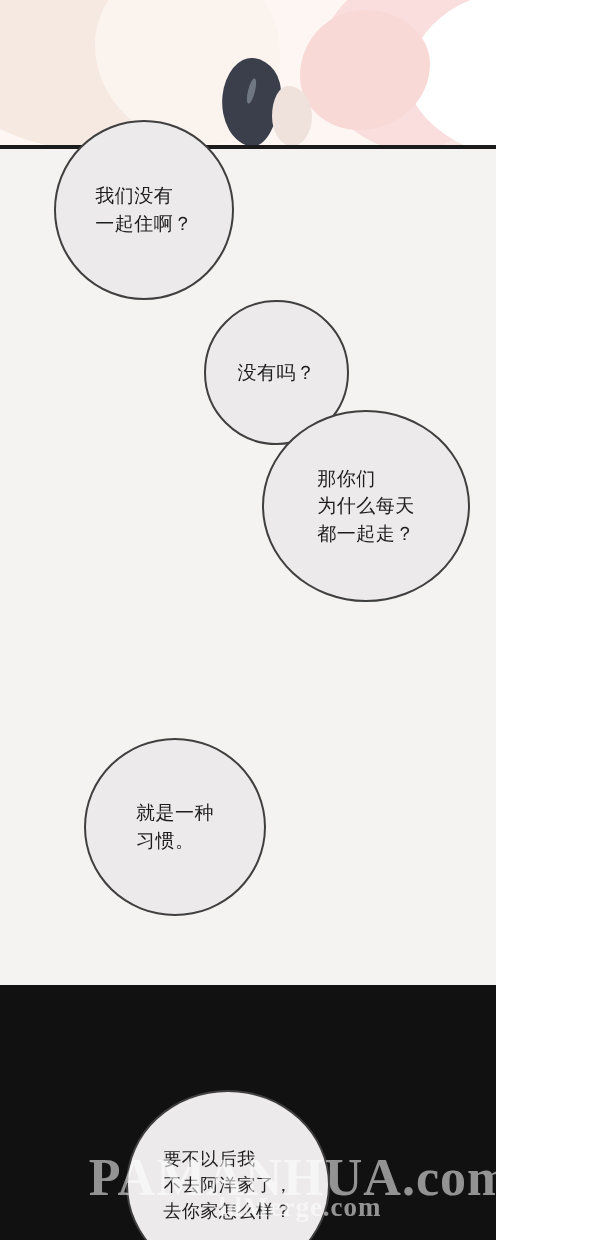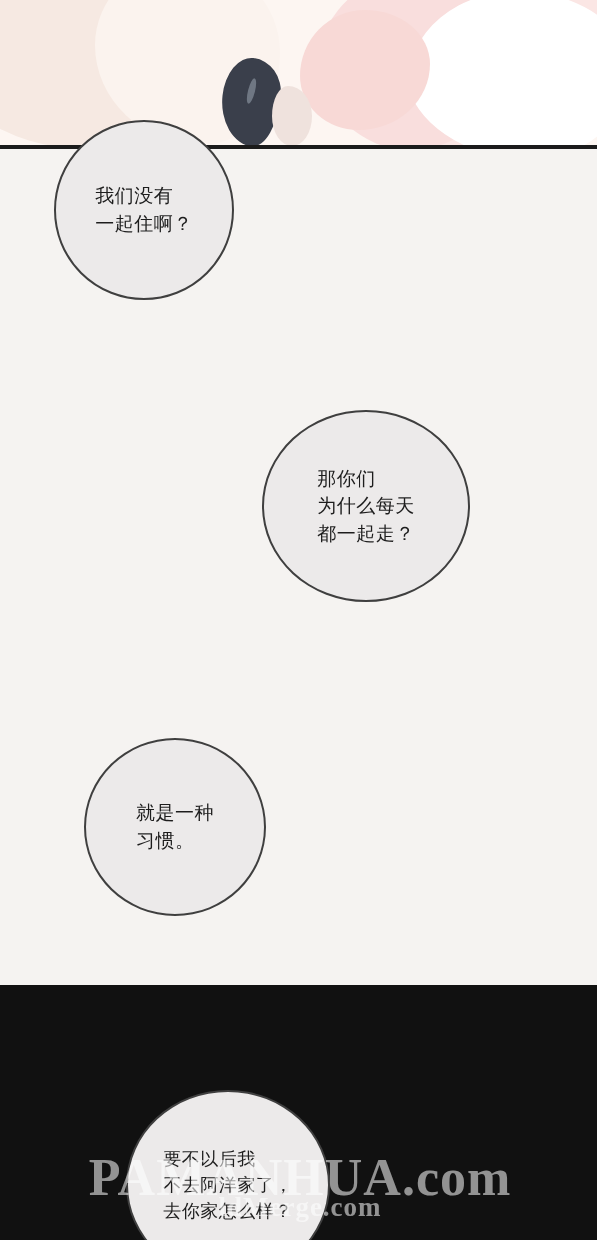--- a/index.html
+++ b/index.html
@@ -2,21 +2,21 @@
 <html><head>
 <meta charset="utf-8">
 <style>
   html, body {
     margin: 0;
     padding: 0;
     background: #ffffff;
   }
   #page {
     position: relative;
-    width: 597px;
+    width: 496px;
     height: 1240px;
     overflow: hidden;
     font-family: "Liberation Sans", sans-serif;
     background: #f4f2f0;
   }
 
   
   .panel-top {
     position: absolute;
     left: 0; top: 0;
@@ -176,20 +176,23 @@
   <div class="panel-divider"></div>
 
   <div class="panel-mid"></div>
 
   <div class="panel-black"></div>
 
   <div class="bubble b1">
     <span class="txt">我们没有
 一起住啊？</span>
   </div>
+  <div class="bubble b2">
+    <span class="txt">没有吗？</span>
+  </div>
   <div class="bubble b3">
     <span class="txt">那你们
 为什么每天
 都一起走？</span>
   </div>
   <div class="bubble b4">
     <span class="txt">就是一种
 习惯。</span>
   </div>
   <div class="bubble b6">

